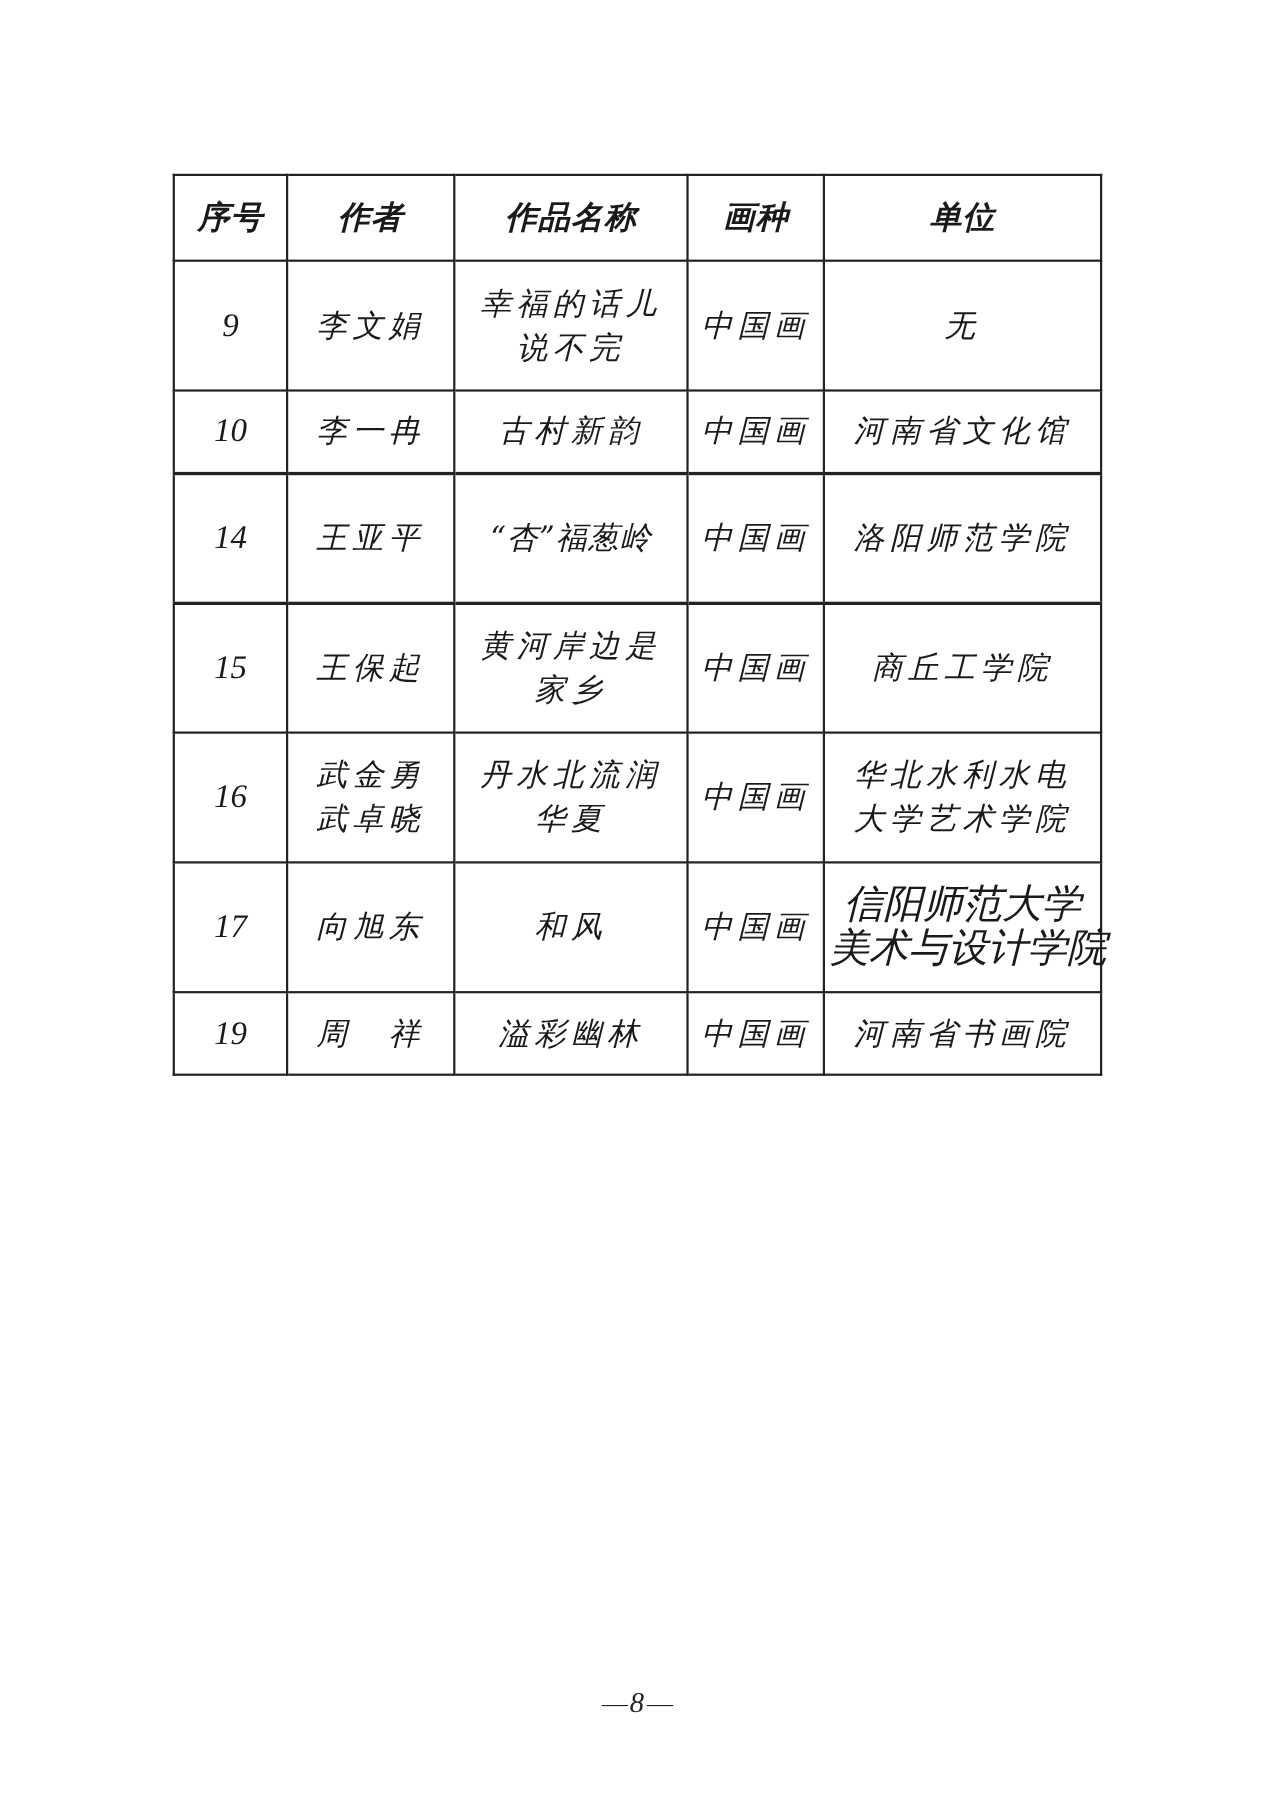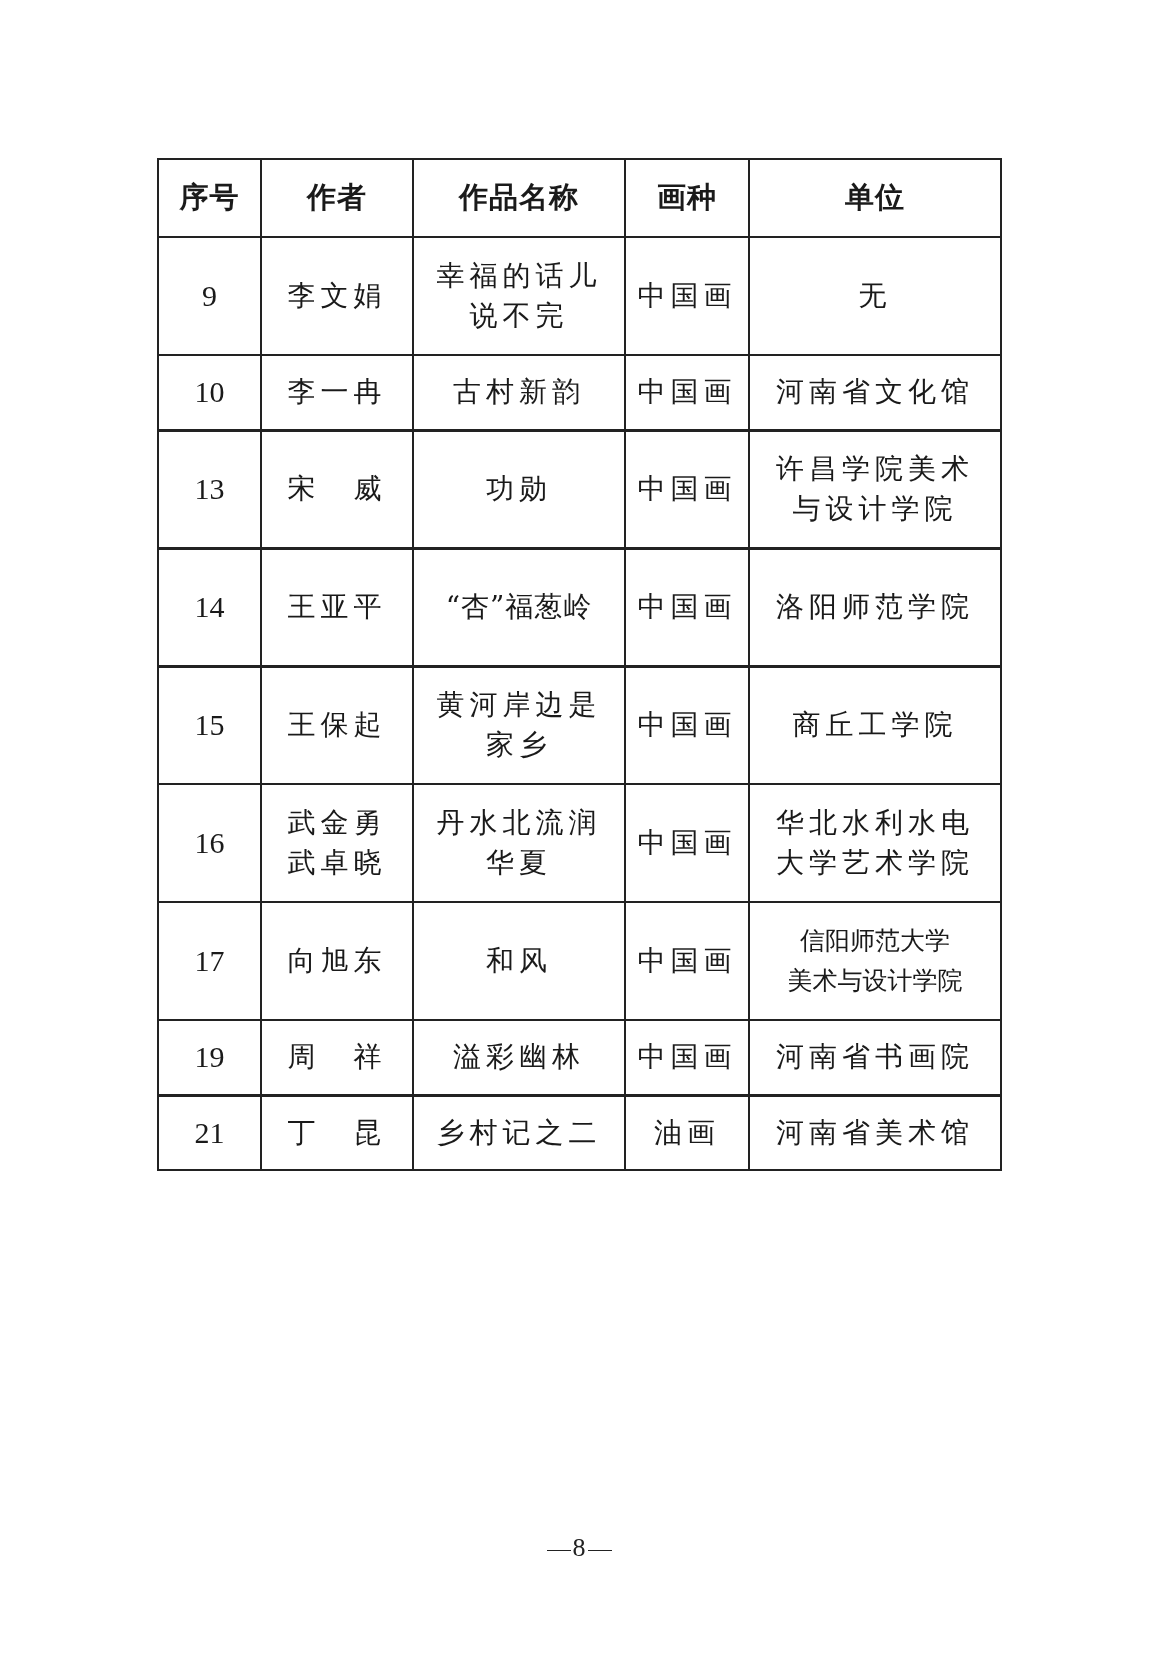--- a/index.html
+++ b/index.html
@@ -1,18 +1,18 @@
 <!DOCTYPE html>
 <html><head>
 <meta charset="utf-8">
 <style>
   html, body { margin: 0; padding: 0; background: #ffffff; }
   body { width: 1158px; height: 1654px; position: relative; overflow: hidden;
          font-family: "DejaVu Serif", "Liberation Serif", serif; color: #1a1a1a; }
-  .page { position: absolute; left: 0; top: 0; width: 1158px; height: 1654px; }
+  .page { position: absolute; left: 0; top: 0; width: 1158px; height: 1654px; font-style: italic; }
   table.list {
     position: absolute; left: 157px; top: 158px;
     width: 843px; border-collapse: collapse; table-layout: fixed;
   }
   table.list td, table.list th {
     border: 2px solid #222;
     text-align: center; vertical-align: middle;
     padding: 0 4px; box-sizing: border-box;
   }
   table.list th {
@@ -22,21 +22,21 @@
   table.list td { font-size: 28px; letter-spacing: 5px; line-height: 40px; font-weight: normal; }
   table.list td.num { letter-spacing: 0; font-family: "Liberation Serif", "DejaVu Serif", serif; font-size: 30px; }
   table.list tr.h1 td { height: 75px; }
   table.list tr.h2 td { height: 118px; }
   table.list tr.thick td { border-top-width: 3px; }
   .col-num { width: 103px; }
   .col-author { width: 152px; }
   .col-title { width: 212px; }
   .col-type { width: 124px; }
   .col-unit { width: 252px; }
-  td.unit.tight { letter-spacing: 0; font-size: 25px; }
+  td.unit.tight { letter-spacing: 0; font-size: 36px; }
   td.title.tight { letter-spacing: 1px; margin-top: 36px; }
   .line { display: block; white-space: nowrap; }
   .page-number {
     position: absolute; top: 1533px; left: 0; width: 1158px; text-align: center;
     font-family: "Liberation Serif", "DejaVu Serif", serif; font-size: 26px; color: #222;
   }
   .page-number .dash { display: inline-block; width: 24px; height: 0; border-top: 1.5px solid #222; vertical-align: middle; margin: 0 2px; }
 </style>
 </head>
 <body>
@@ -85,34 +85,20 @@
             <span class="line">古村新韵</span>
           </td>
         <td>中国画</td>
         <td class="unit">
             <span class="line">河南省文化馆</span>
           </td>
       </tr>
 
 
 
-      <tr class="h2 thick">
-        <td class="num">13</td>
-        <td>
-            <span class="line">宋　威</span>
-          </td>
-        <td class="title">
-            <span class="line">功勋</span>
-          </td>
-        <td>中国画</td>
-        <td class="unit">
-            <span class="line">许昌学院美术</span>
-            <span class="line">与设计学院</span>
-          </td>
-      </tr>
 
       <tr class="h2 thick">
         <td class="num">14</td>
         <td>
             <span class="line">王亚平</span>
           </td>
         <td class="title tight">
             <span class="line">“杏”福葱岭</span>
           </td>
         <td>中国画</td>
@@ -177,32 +163,19 @@
         <td class="title">
             <span class="line">溢彩幽林</span>
           </td>
         <td>中国画</td>
         <td class="unit">
             <span class="line">河南省书画院</span>
           </td>
       </tr>
 
 
-      <tr class="h1 thick">
-        <td class="num">21</td>
-        <td>
-            <span class="line">丁　昆</span>
-          </td>
-        <td class="title">
-            <span class="line">乡村记之二</span>
-          </td>
-        <td>油画</td>
-        <td class="unit">
-            <span class="line">河南省美术馆</span>
-          </td>
-      </tr>
     </tbody>
   </table>
 
   <div class="page-number">
     <span class="dash"></span><span>8</span><span class="dash"></span>
   </div>
 </div>
 
 </body></html>

